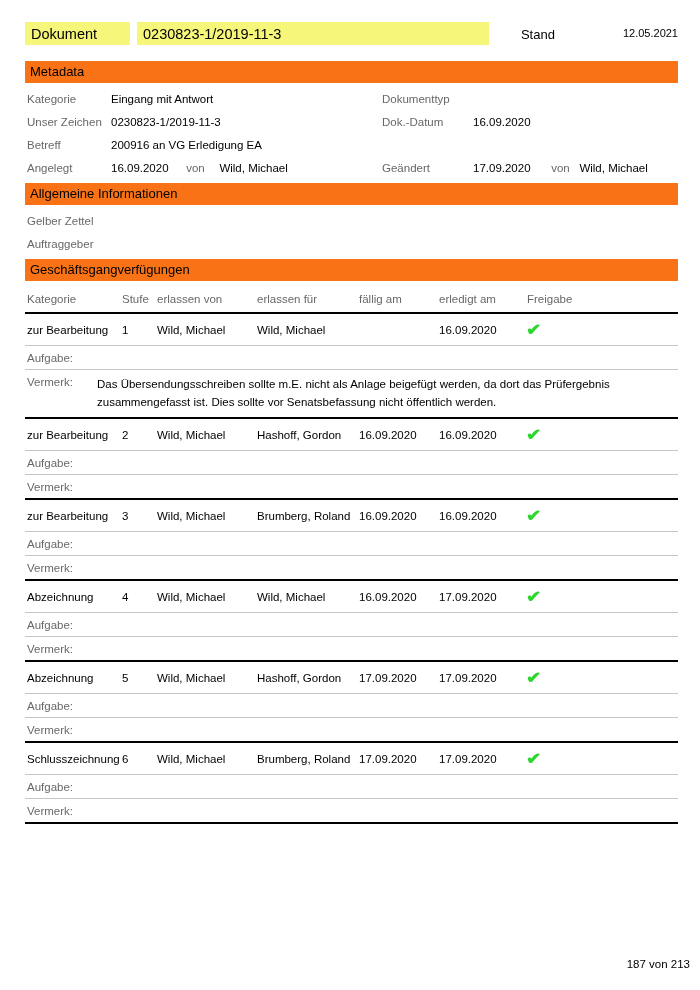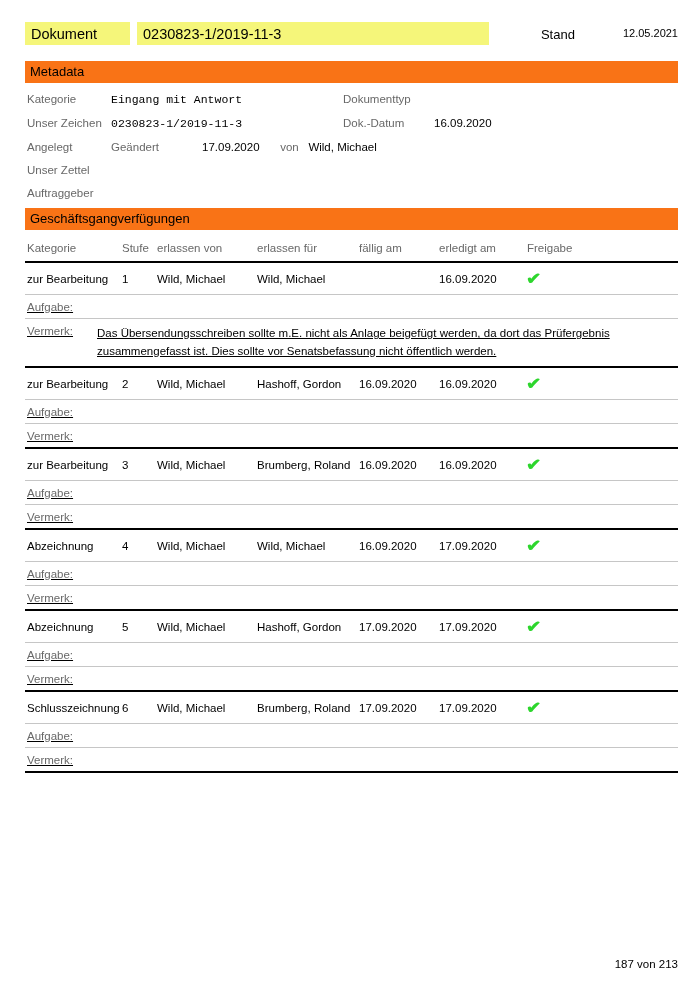--- a/index.html
+++ b/index.html
@@ -11,66 +11,66 @@
   }
   .page { position: absolute; inset: 0; padding: 22px 22px 0 25px; }
 
   
   .doc-header { display: flex; align-items: center; margin-bottom: 16px; }
   .hl { background: #f5f67a; height: 23px; display: flex; align-items: center; padding: 0 6px; }
   .doc-label { font-size: 14.5px; width: 105px; }
   .doc-number { font-size: 14.5px; width: 352px; margin-left: 7px; }
   .stand-wrap { margin-left: auto; display: flex; align-items: flex-start; padding-top: 2px; }
   .stand-label { font-size: 13px; }
-  .stand-date  { font-size: 11px; margin-left: 48px; }
+  .stand-date  { font-size: 11px; margin-left: 68px; }
 
   
   .section-bar {
     background: #f97316; font-size: 13px; padding: 3px 5px 4px;
     margin-top: 4px; margin-bottom: 4px;
   }
 
   
   .meta-row { display: flex; font-size: 11.5px; padding: 6px 2px 5px; align-items: baseline; }
   .meta-label  { width: 84px;  color: #686868; flex-shrink: 0; }
-  .meta-value  { width: 232px; flex-shrink: 0; font-family: Liberation Mono, monospace; }
+  .meta-value  { width: 271px; flex-shrink: 0; }
   .meta-label2 { width: 91px;  color: #686868; flex-shrink: 0; }
   .meta-value2 { flex: 1; }
   .inl-date  { display: inline-block; width: 72px; }
   .inl-date2 { display: inline-block; width: 75px; }
   .inl-von   { display: inline-block; width: 30px; color: #686868; }
   .inl-von2  { display: inline-block; width: 25px; color: #686868; }
 
   
   .info-row { font-size: 11.5px; color: #686868; padding: 6px 2px 5px; }
 
   
   .gg-header {
     display: flex; font-size: 11.5px; color: #686868;
     padding: 8px 2px 7px; border-bottom: 2px solid #000;
   }
   .gg-entry { border-bottom: 2px solid #000; }
   .gg-main  { display: flex; font-size: 11.5px; padding: 10px 2px 8px; align-items: flex-start; }
-  .gg-sub   { display: flex; font-size: 11.5px; border-top: 1px solid #c6c6c6; padding: 6px 2px 5px; text-decoration: underline; }
+  .gg-sub   { display: flex; font-size: 11.5px; border-top: 1px solid #c6c6c6; padding: 6px 2px 5px; }
   .c-kat   { width: 95px;  flex-shrink: 0; }
   .c-stufe { width: 35px;  flex-shrink: 0; }
   .c-evon  { width: 100px; flex-shrink: 0; }
   .c-efuer { width: 102px; flex-shrink: 0; }
   .c-faell { width: 80px;  flex-shrink: 0; }
   .c-erl   { width: 84px;  flex-shrink: 0; }
   .c-frei  { flex: 1; padding-left: 4px; }
   .check {
     color: #2dd62d; font-size: 16px; font-weight: bold; line-height: 0.8;
     display: inline-block; transform: scaleX(1.15);
   }
   .sub-label { width: 70px; color: #686868; flex-shrink: 0; }
   .sub-value { flex: 1; line-height: 1.55; }
 
   
-  .footer { position: absolute; right: 22px; bottom: 20px; font-size: 11.5px; }
+  .footer { position: absolute; right: 10px; bottom: 20px; font-size: 11.5px; }
 </style>
 </head>
 <body>
 
 <div class="page">
 
   <div class="doc-header">
     <span class="hl doc-label">Dokument</span>
     <span class="hl doc-number">0230823-1/2019-11-3</span>
     <span class="stand-wrap">
@@ -87,32 +87,42 @@
     <span class="meta-label2">Dokumenttyp</span>
   </div>
 
   <div class="meta-row">
     <span class="meta-label">Unser Zeichen</span>
     <span class="meta-value">0230823-1/2019-11-3</span>
     <span class="meta-label2">Dok.-Datum</span>
     <span class="meta-value2">16.09.2020</span>
   </div>
 
+  <div class="meta-row">
+    <span class="meta-label">Betreff</span>
+    <span class="meta-value">200916 an VG Erledigung EA</span>
+  </div>
 
   <div class="meta-row">
     <span class="meta-label">Angelegt</span>
+    <span class="meta-value">
+      <span class="inl-date">16.09.2020</span>
+      <span class="inl-von">von</span>
+      <span>Wild, Michael</span>
+    </span>
     <span class="meta-label2">Geändert</span>
     <span class="meta-value2">
       <span class="inl-date2">17.09.2020</span>
       <span class="inl-von2">von</span>
       <span>Wild, Michael</span>
     </span>
   </div>
 
-  <div class="info-row">Unser Zettel</div>
+  <div class="section-bar">Allgemeine Informationen</div>
+  <div class="info-row">Gelber Zettel</div>
   <div class="info-row">Auftraggeber</div>
 
   <div class="section-bar">Geschäftsgangverfügungen</div>
 
   <div class="gg-header">
     <span class="c-kat">Kategorie</span>
     <span class="c-stufe">Stufe</span>
     <span class="c-evon">erlassen von</span>
     <span class="c-efuer">erlassen für</span>
     <span class="c-faell">fällig am</span>

